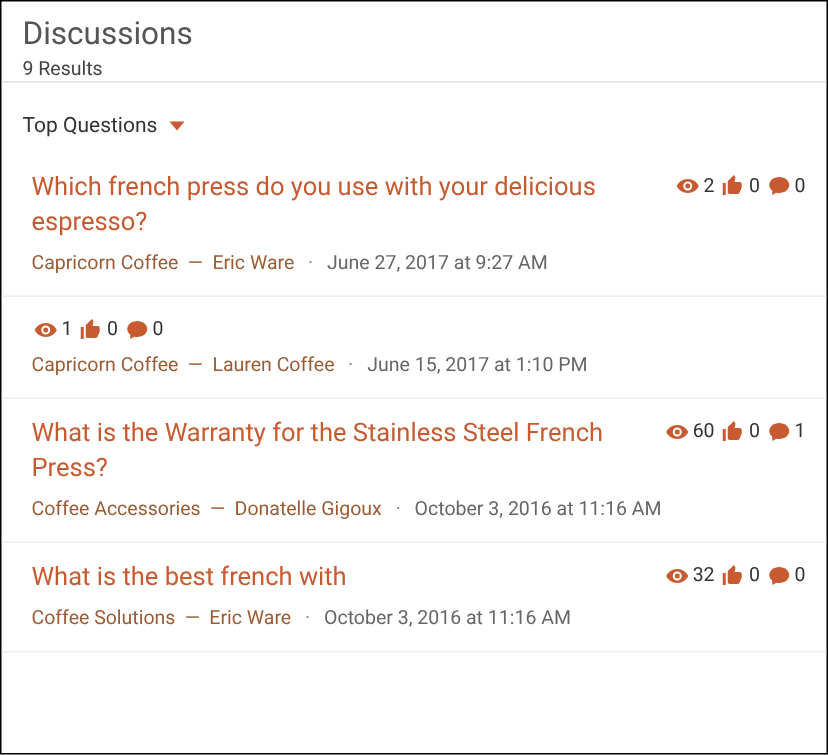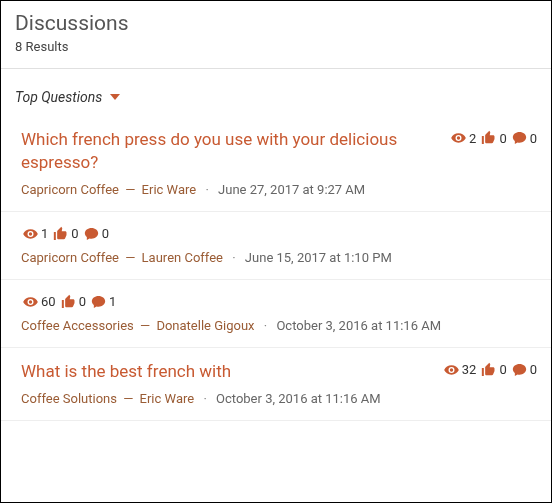--- a/index.html
+++ b/index.html
@@ -5,36 +5,35 @@
     * { box-sizing: border-box; margin: 0; padding: 0; }
     body {
       font-family: -apple-system, BlinkMacSystemFont, "Segoe UI", Roboto, Arial, sans-serif;
       background: #fff;
       width: 552px;
       height: 503px;
       border: 1px solid #000;
       overflow: hidden;
     }
     .header {
-      padding: 10px 14px 14px 14px;
+      padding: 10px 14px 0 14px;
       border-bottom: 1px solid #e0e0e0;
     }
     .title {
       font-size: 21px;
       font-weight: 400;
       color: #555;
       margin-bottom: 4px;
     }
     .results-count {
       font-size: 13px;
       color: #444;
     }
     .sort-bar {
       padding: 18px 14px 10px 14px;
-      font-style: italic;
     }
     .sort-control {
       display: inline-flex;
       align-items: center;
       gap: 8px;
       cursor: pointer;
       font-size: 14px;
       color: #333;
     }
     .sort-control .chevron {
@@ -92,21 +91,21 @@
     .meta .cat, .meta .author { color: #9a5c35; margin-top: 20px; }
     .meta .sep { color: #9a5c35; margin: 0 3px; }
     .meta .dot { color: #888; margin: 0 6px; }
     .meta .date { color: #666; text-align: right; }
   </style>
 </head>
 <body>
 
 <div class="header">
   <div class="title">Discussions</div>
-  <div class="results-count">8 Results</div>
+  <div class="results-count">9 Results</div>
 </div>
 
 <div class="sort-bar">
   <div class="sort-control">
     <span>Top Questions</span>
     <span class="chevron"></span>
   </div>
 </div>
 
 <div class="list">
@@ -183,20 +182,21 @@
       <span class="cat">Capricorn Coffee</span>
       <span class="sep">—</span>
       <span class="author">Lauren Coffee</span>
       <span class="dot">·</span>
       <span class="date">June 15, 2017 at 1:10 PM</span>
     </div>
   </div>
 
   <div class="item">
     <div class="item-top">
+      <div class="q-title">What is the Warranty for the Stainless Steel French Press?</div>
       <div class="stats">
         <span class="stat">
           <span class="icn">
               <svg viewBox="0 0 24 24">
                 <path d="M12 5C7 5 2.73 8.11 1 12c1.73 3.89 6 7 11 7s9.27-3.11 11-7c-1.73-3.89-6-7-11-7zm0 11.5A4.5 4.5 0 1 1 16.5 12 4.5 4.5 0 0 1 12 16.5zm0-7A2.5 2.5 0 1 0 14.5 12 2.5 2.5 0 0 0 12 9.5z"></path>
               </svg>
             </span>
           <span>60</span>
         </span>
         <span class="stat">

